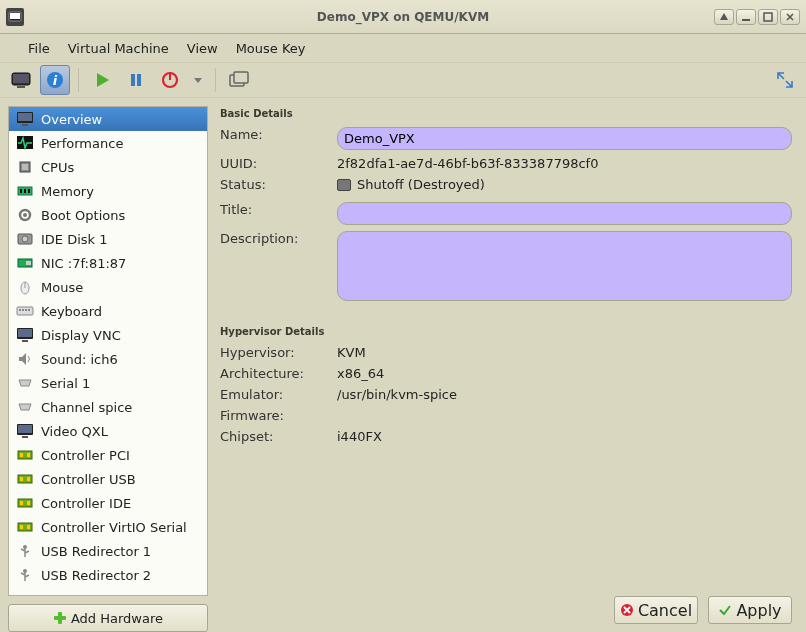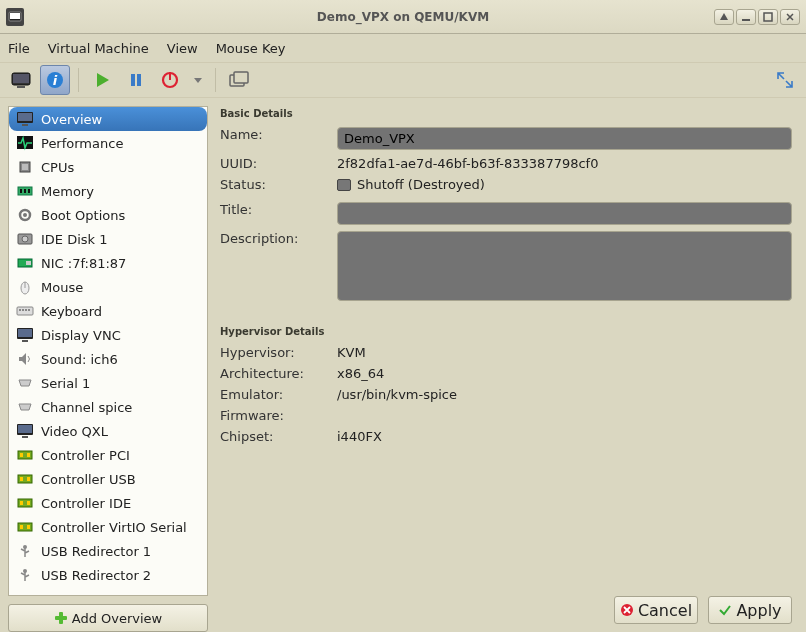--- a/index.html
+++ b/index.html
@@ -5,44 +5,44 @@
 * { box-sizing: border-box; margin: 0; padding: 0; font-family: "DejaVu Sans", "Liberation Sans", Arial, sans-serif; }
 html, body { width: 806px; height: 632px; overflow: hidden; }
 body { background: #dad7c1; font-size: 13px; color: #222; }
 
 .titlebar { height: 34px; background: linear-gradient(#e6e3cf,#dcd9c3); display:flex; align-items:center; padding:0 6px; border-bottom:1px solid #b0ad99; position:relative;gap:29px; }
 .titlebar .appicon { width:18px; height:18px; background:#444; border-radius:2px; display:flex; align-items:center; justify-content:center; margin-right:8px; }
 .titlebar .title { position:absolute; left:0; right:0; text-align:center; font-weight:bold; color:#555; font-size:12px; pointer-events:none; }
 .winbtns { margin-left:auto; display:flex; gap:2px; z-index:2; }
 .winbtn { width:20px; height:16px; background:linear-gradient(#f3f1e4,#d9d6c0); border:1px solid #a8a590; border-radius:3px; display:flex; align-items:center; justify-content:center; font-size:10px; color:#444; cursor:pointer; }
 
-.menubar { height:28px; display:flex; align-items:center; padding:0 8px; gap:18px; }
+.menubar { height:28px; display:flex; align-items:center; padding:0 8px; gap:18px;margin-left:20px; }
 .menubar span { cursor:pointer; }
 
 .toolbar { height:36px; display:flex; align-items:center; padding:0 6px; gap:4px; border-top:1px solid #cfcab2; border-bottom:1px solid #cfcab2; background:#dad7c1; position:relative; }
 .tb-btn { width:30px; height:30px; border:1px solid transparent; border-radius:3px; display:flex; align-items:center; justify-content:center; cursor:pointer; }
 .tb-btn.active { background:linear-gradient(#bac9e0,#8fa6c9); border:1px solid #6d86ab; }
 .tb-sep { width:1px; height:24px; background:#c1bda6; margin:0 4px; }
 .tb-right { margin-left:auto; }
 
 .content { display:flex; height: calc(632px - 26px - 28px - 36px); padding:8px; gap:6px; }
 
 .sidebar { width:200px; display:flex; flex-direction:column; }
 .hwlist { flex:1; background:#fcfcf7; border:1px solid #b4b09a; overflow-y:auto; }
 .hwitem { display:flex; align-items:center; gap:6px; padding:3px 6px; height:24px; cursor:pointer; }
-.hwitem.sel { background:linear-gradient(#4a90d9,#3774b8); color:#fff;border-radius:8px; }
+.hwitem.sel { background:linear-gradient(#4a90d9,#3774b8); color:#fff; }
 .hwicon { width:20px; height:18px; display:flex; align-items:center; justify-content:center; flex-shrink:0; }
 .addhw { height:28px; margin-top:8px; background:linear-gradient(#f4f2e5,#e2dfca); border:1px solid #a8a590; border-radius:3px; display:flex; align-items:center; justify-content:center; gap:4px; cursor:pointer; font-size:13px; }
 
 .details { flex:1; position:relative; padding: 2px 6px 0 6px; }
 .section-title { font-weight:bold; color:#3a3a30; font-size:10px; margin-bottom:8px; }
 .kv-row { display:flex; align-items:flex-start; margin-bottom:6px;gap:23px; }
 .kv-label { width:94px; text-align:left; color:#333; }
 .kv-val { flex:1; }
-.kv-val input, .kv-val textarea { width:100%; background:#737373; border:1px solid #a7a48f; border-radius:4px; padding:3px 6px; font-family:inherit; font-size:13px; }
+.kv-val input, .kv-val textarea { width:100%; background:#c4b5fd; border:1px solid #a7a48f; border-radius:10px; padding:3px 6px; font-family:inherit; font-size:13px; }
 .kv-val textarea { height:70px; resize:none; }
 .status-row { display:flex; align-items:center; gap:6px; }
 .status-ico { width:14px; height:12px; background:#777; border:1px solid #444; border-radius:2px; }
 
 .hyp { margin-top:22px; }
 .hyp .kv-label { width:94px; }
 
 .footer-btns { position:absolute; bottom:8px; right:6px; display:flex; gap:10px; }
 .btn { min-width:84px; height:28px; background:linear-gradient(#f4f2e5,#e2dfca); border:1px solid #a8a590; border-radius:3px; display:flex; align-items:center; justify-content:center; gap:4px; cursor:pointer; font-size:16px; }
 
@@ -336,21 +336,21 @@
           <span>USB Redirector 2</span>
         </div>
     </div>
     <div class="addhw">
       <span>
           <svg width="14" height="14">
             <rect x="5" y="1" width="4" height="12" rx="1" fill="#5b3"></rect>
             <rect x="1" y="5" width="12" height="4" rx="1" fill="#5b3"></rect>
           </svg>
         </span>
-      <span>Add Overview</span>
+      <span>Add Hardware</span>
     </div>
   </div>
 
   <div class="details">
     <div class="section-title">Basic Details</div>
     <div class="kv-row">
         <div class="kv-label">Name:</div>
         <div class="kv-val"><input type="text" value="Demo_VPX" style=""></div>
       </div>
     <div class="kv-row">

